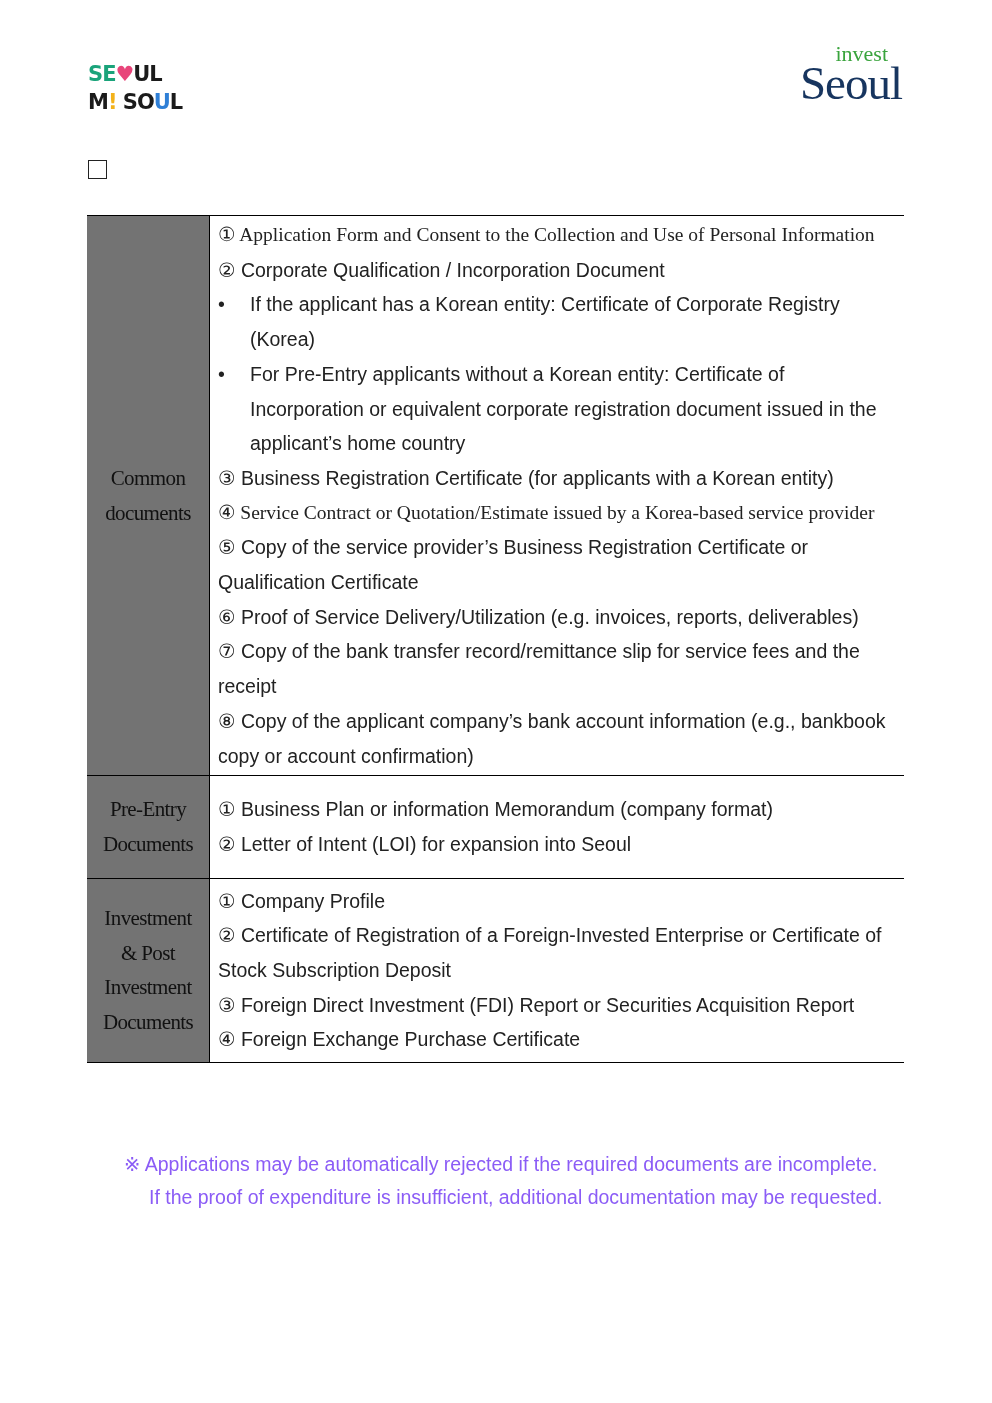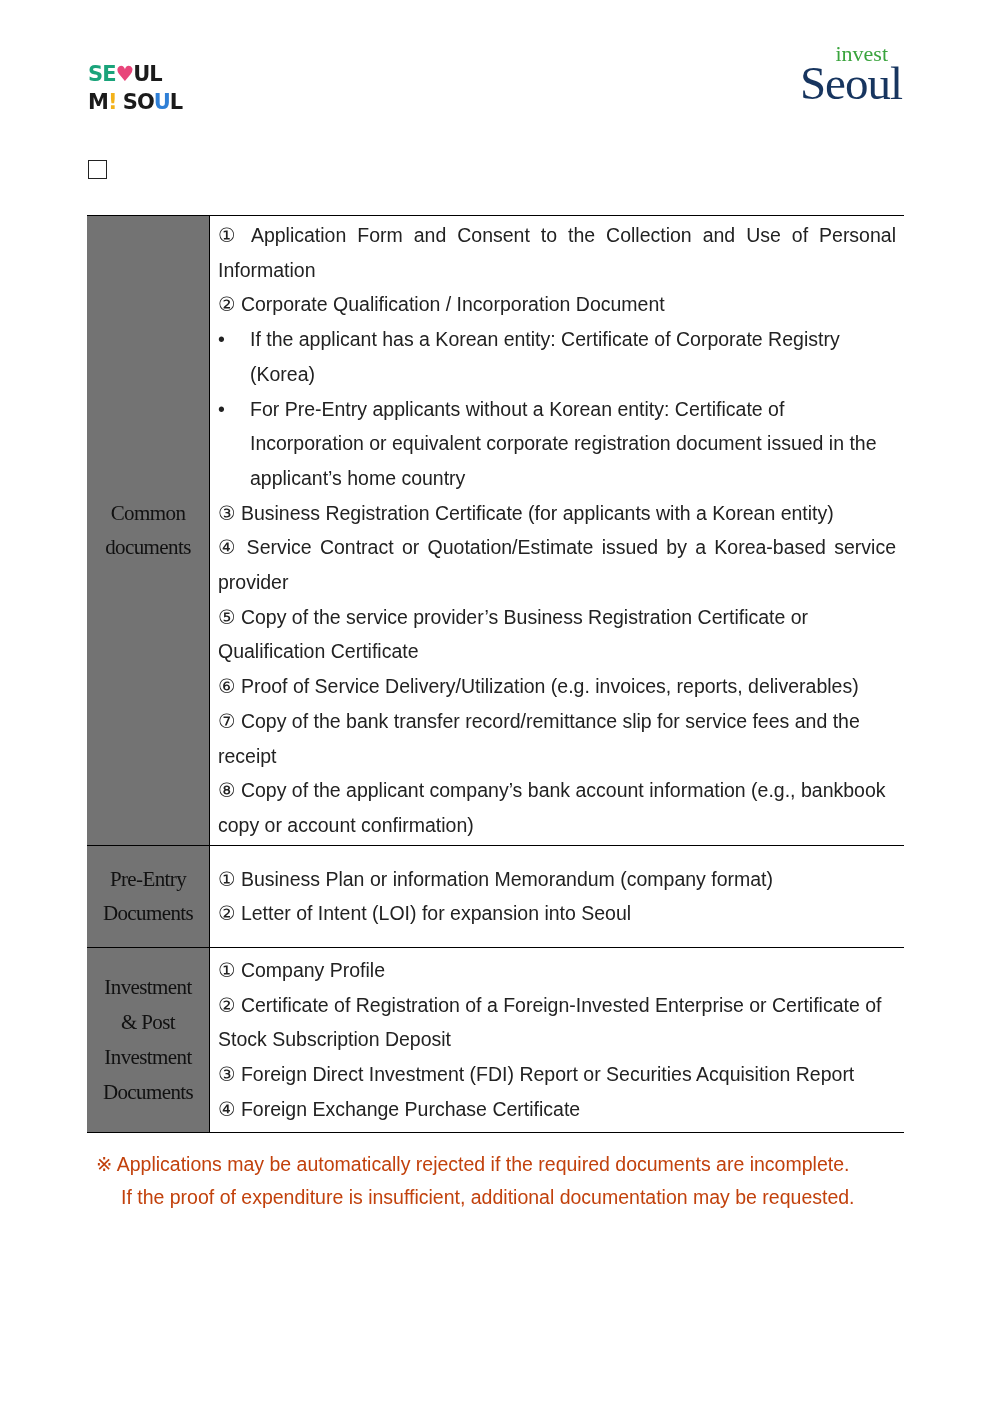--- a/index.html
+++ b/index.html
@@ -28,30 +28,30 @@
     .checkbox-square { width: 19px; height: 19px; border: 1.5px solid #222; box-sizing: border-box; margin-right: 21px; }
     .section-title { font-family: "DejaVu Sans", sans-serif; font-weight: bold; font-size: 24px; letter-spacing: 0.5px; color: #000; }
 
     
     .docs-table { position: absolute; left: 87px; top: 215px; width: 817px; border-collapse: collapse; }
     .docs-table td { border-top: 1.5px solid #000; border-bottom: 1.5px solid #000; padding: 0; vertical-align: middle; }
     .docs-table td.cat { width: 122px; background: #737373; border-right: 1.5px solid #000; text-align: center;
       font-family: "Liberation Serif", serif; font-size: 21px; line-height: 34.7px; letter-spacing: -0.6px; color: #111; }
     .docs-table td.items { padding: 5px 8px 5px 8px; font-size: 19.5px; line-height: 34.7px; color: #222; }
     .item { display: block; }
-    .item.justify { text-align: justify; text-align-last: left; }
+    .item.justify { text-align: justify; text-align-last: left; font-family: Liberation Serif, serif; }
     .bullet { display: flex; }
     .bullet .dot { width: 32px; flex: 0 0 32px; }
     .bullet .btext { flex: 1; }
 
     .row-common td.items { padding-top: 2px; padding-bottom: 2px; }
     .row-preentry td.items { padding-top: 16px; padding-bottom: 16px; margin-left: 6px; }
 
     
-    .notes { position: absolute; left: 96px; top: 1148px; width: 800px; font-size: 19.5px; line-height: 33px; color: #c2410c; }
+    .notes { position: absolute; left: 124px; top: 1148px; width: 800px; font-size: 19.5px; line-height: 33px; color: #8b5cf6; }
     .notes .note-line { display: block; white-space: nowrap; }
     .notes .indent { padding-left: 25px; }
   </style>
 </head>
 <body>
 
 <div class="logo-seoul-mysoul">
   <span class="row">
     <span class="g">S</span><span class="g">E</span><span class="p">♥</span><span class="k">UL</span>
   </span>

